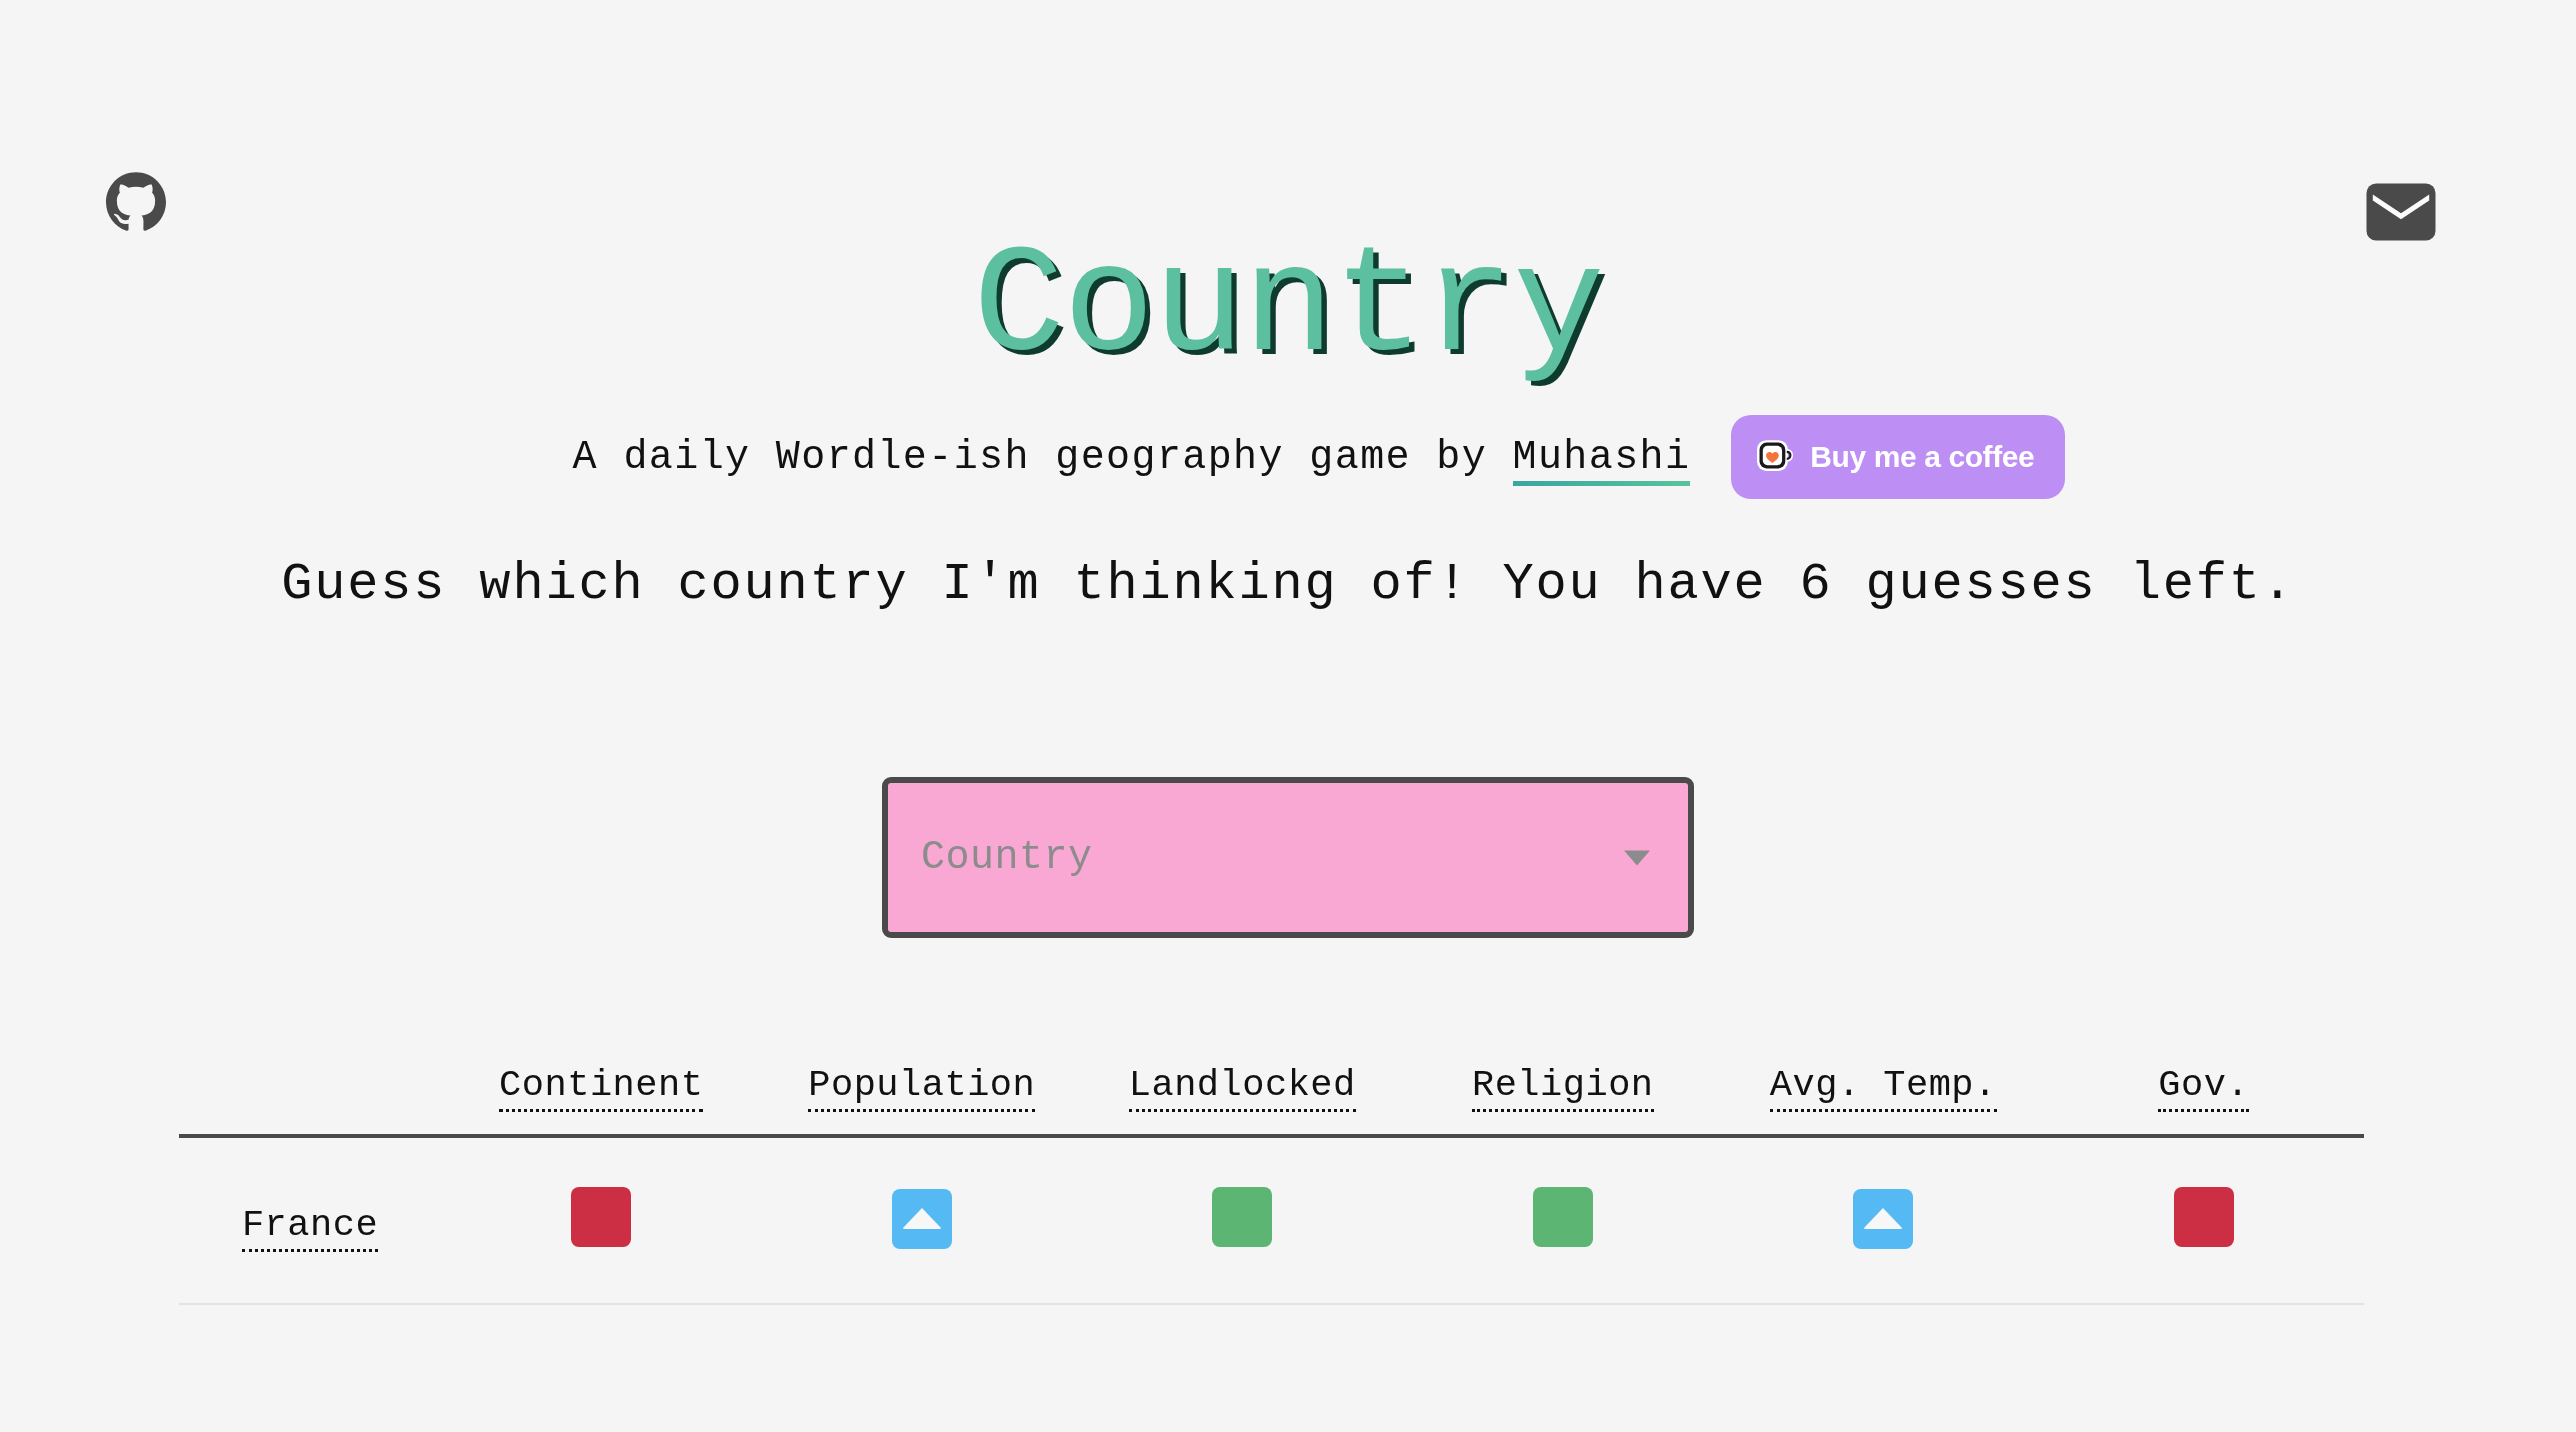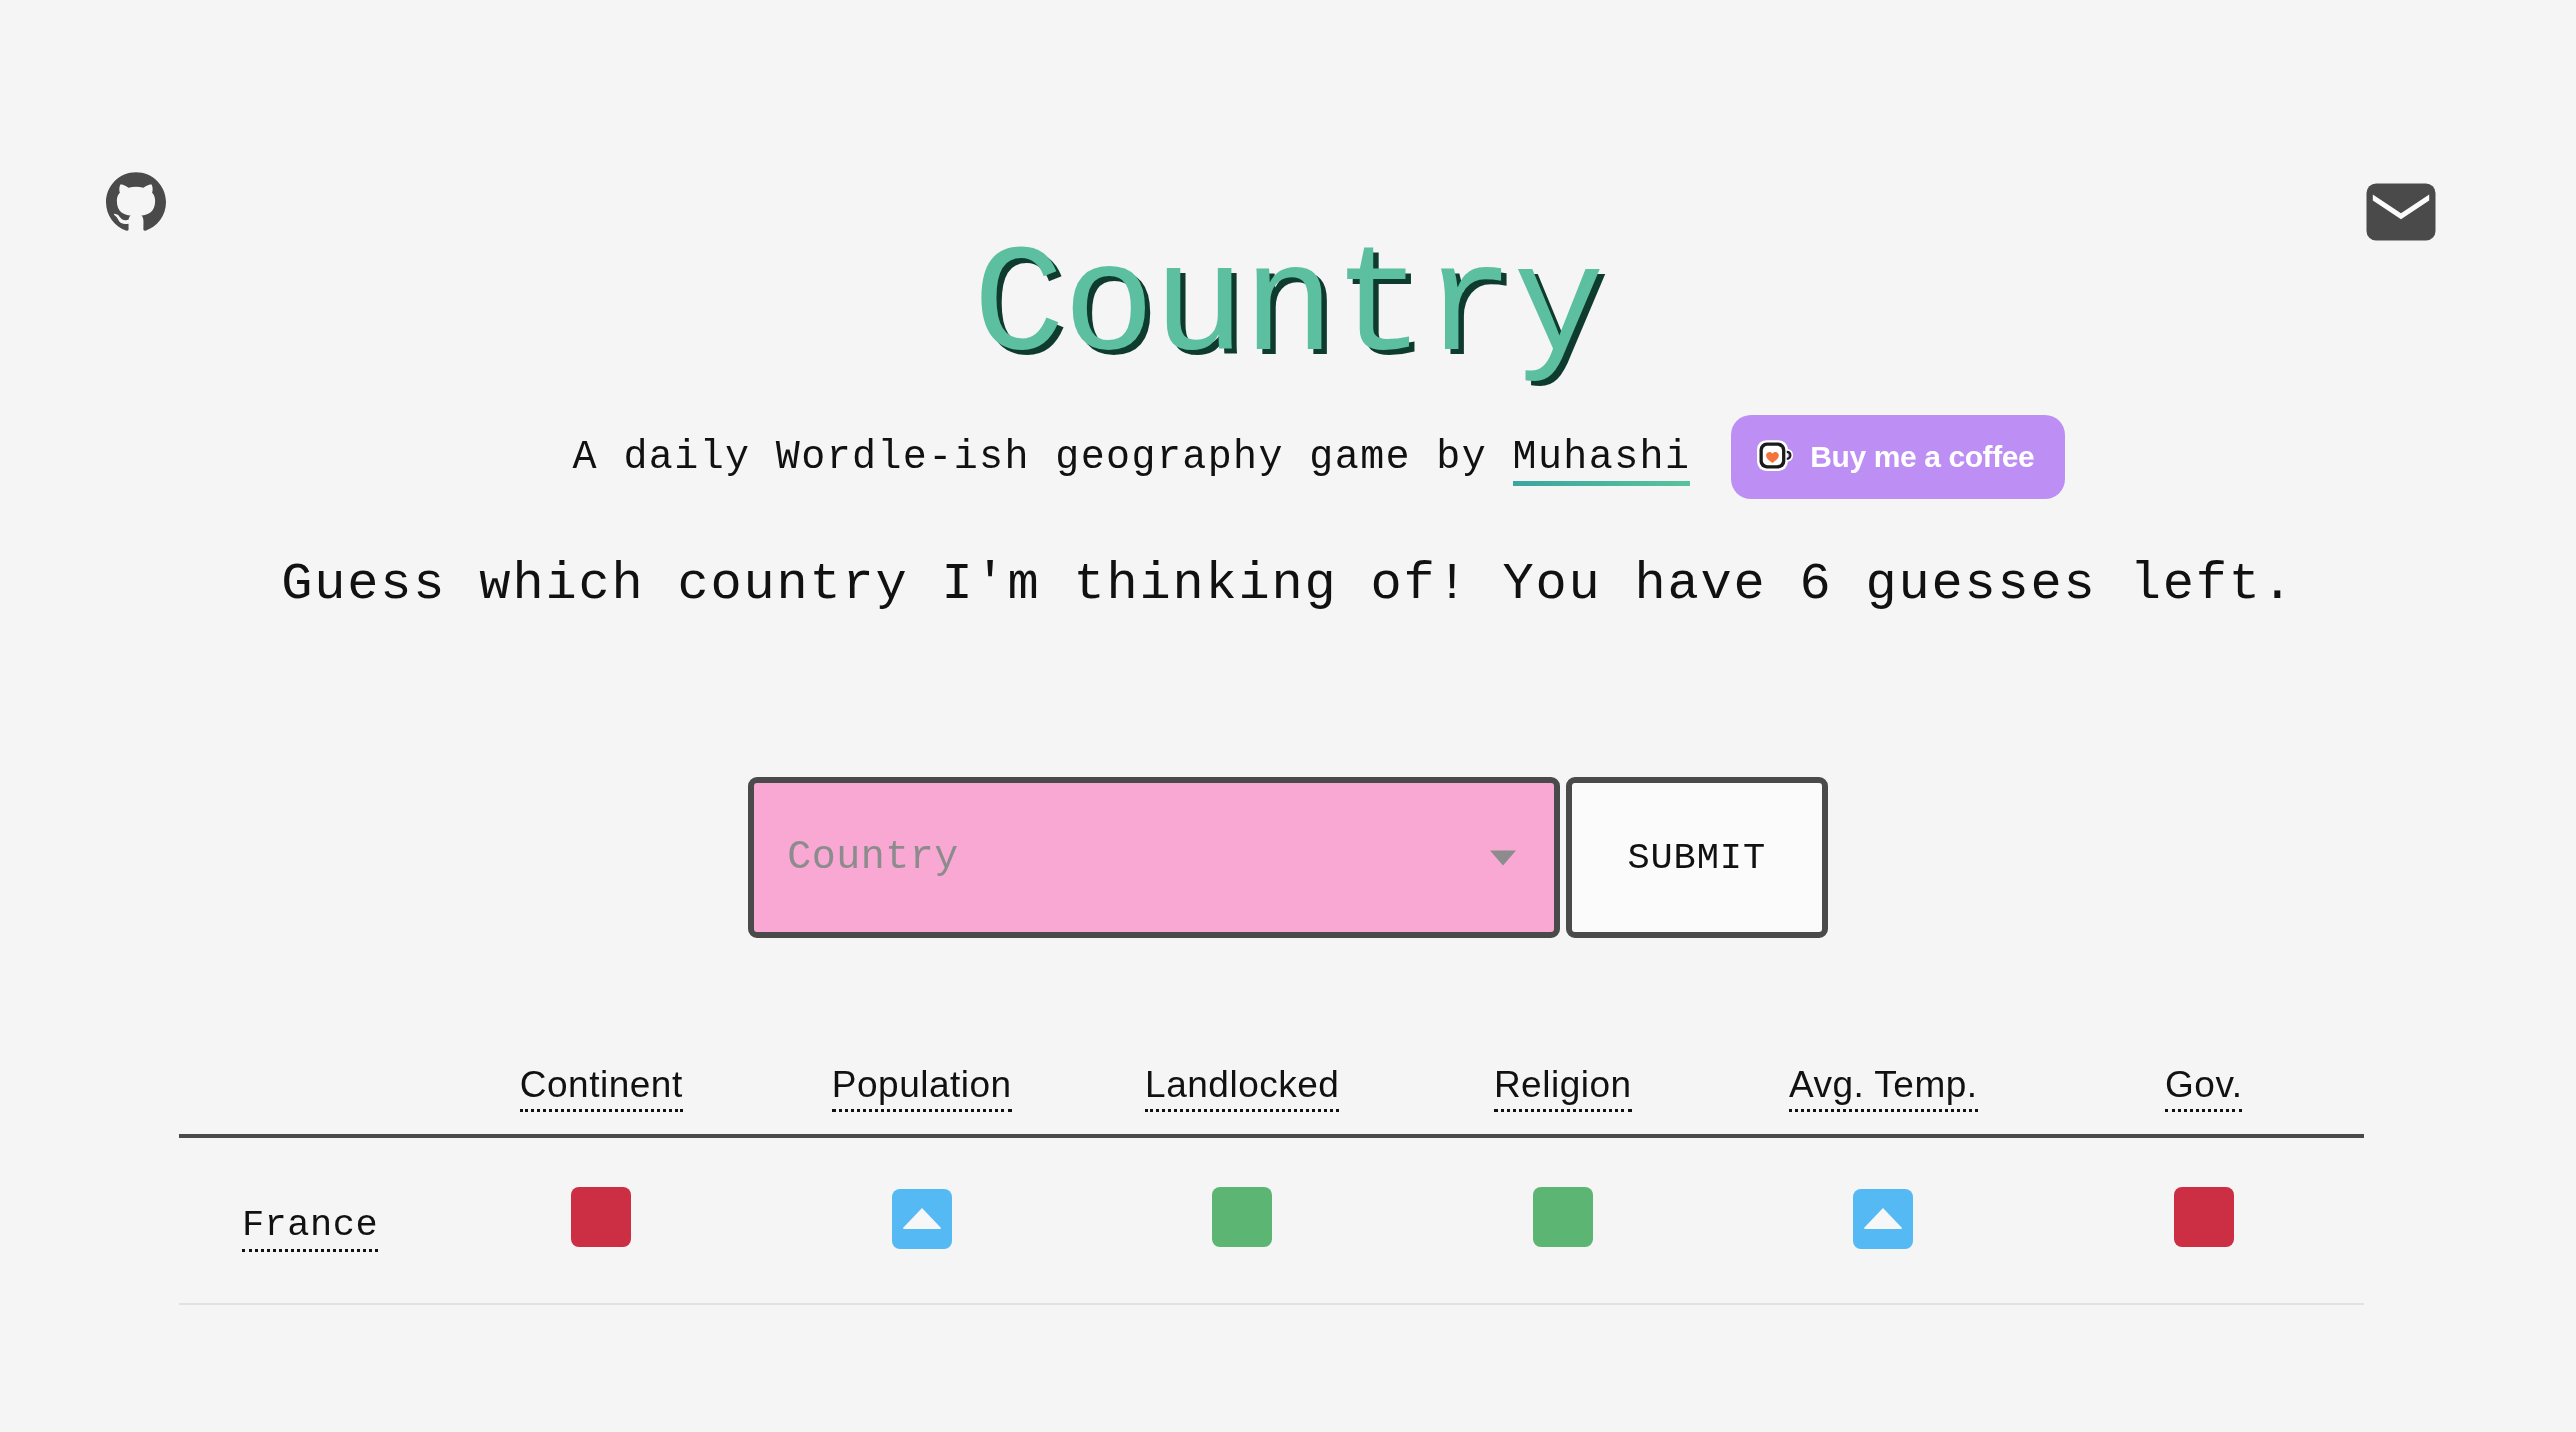--- a/index.html
+++ b/index.html
@@ -167,21 +167,21 @@
     top: 1064px;
     left: 179px;
     width: 2185px;
   }
   .results table {
     width: 100%;
     border-collapse: collapse;
     table-layout: fixed;
   }
   .results th {
-    font-family: Liberation Sans, sans-serif;
+    font-family: Liberation Mono, monospace;
     font-size: 37px;
     font-weight: 400;
     color: #111111;
     padding: 0 0 21.6px 0;
     text-align: center;
     letter-spacing: 0.5px;
   }
   .results thead tr { border-bottom: 4.5px solid #4a4a4a; }
   .results tbody tr { border-bottom: 2.7px solid #e2e2e2; }
   .results td {
@@ -268,21 +268,20 @@
   </a>
 </div>
 
 <div class="prompt">Guess which country I'm thinking of! You have 6 guesses left.</div>
 
 <div class="input-row">
   <div class="country-select">
     <input class="country-input" type="text" placeholder="Country" style="">
     <span class="caret-icon"></span>
   </div>
-  <button class="submit-btn">SUBMIT</button>
 </div>
 
 <div class="results">
   <table>
     <thead>
       <tr>
         <th class="col-country"></th>
         <th><span class="dotted">Continent</span></th>
         <th><span class="dotted">Population</span></th>
         <th><span class="dotted">Landlocked</span></th>

